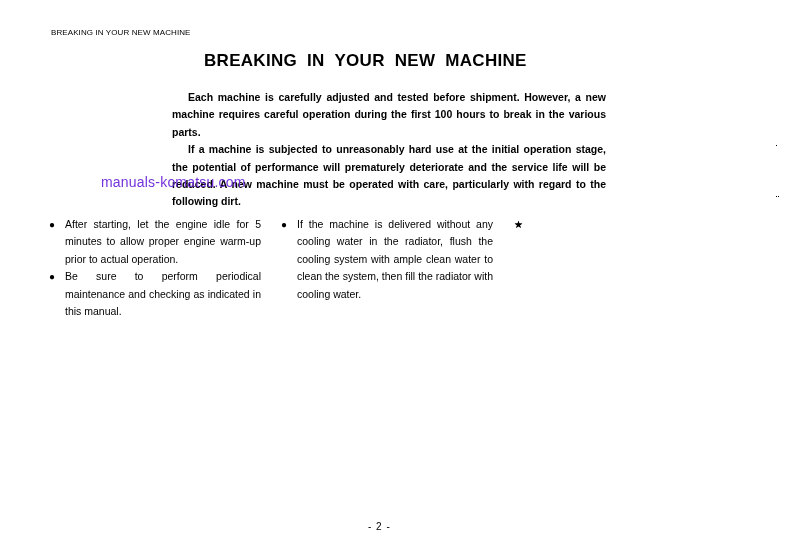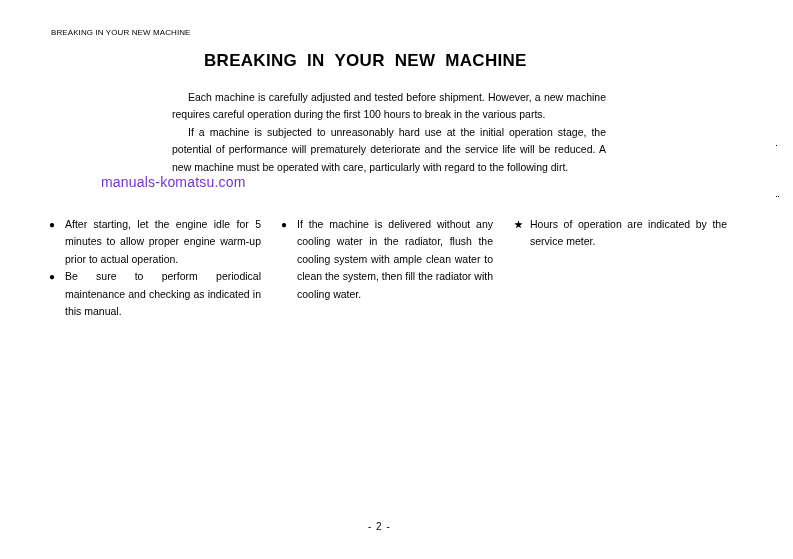--- a/index.html
+++ b/index.html
@@ -38,20 +38,21 @@
       top: 89px;
       width: 434px;
       font-size: 10.5px;
       line-height: 17.4px;
       text-align: justify;
     }
     .intro p {
       margin: 0;
       text-indent: 16px;
       text-align-last: left;
+      font-weight: bold;
     }
     .watermark {
       position: absolute;
       left: 101px;
       top: 174px;
       font-size: 14px;
       color: #6d28d9;
       letter-spacing: 0.2px;
       white-space: nowrap;
       opacity: 0.95;
@@ -123,21 +124,20 @@
     <span>If the machine is delivered without any cooling water in the radiator, flush the cooling system with ample clean water to clean the system, then fill the radiator with cooling water.</span>
   </div>
 </div>
 
 <div class="column col3">
   <div class="bullet-item">
     <span class="bullet-mark">★</span>
   </div>
   <div class="bullet-item">
     <span class="bullet-mark">★</span>
-    <span>Hours of operation are indicated by the service meter.</span>
   </div>
 </div>
 
 <div class="page-number">- 2 -</div>
 
 <div class="speck" style="left:776px; top:145px;"></div>
 <div class="speck" style="left:776px; top:196px;"></div>
 <div class="speck" style="left:778px; top:196px;"></div>
 
 </body></html>

